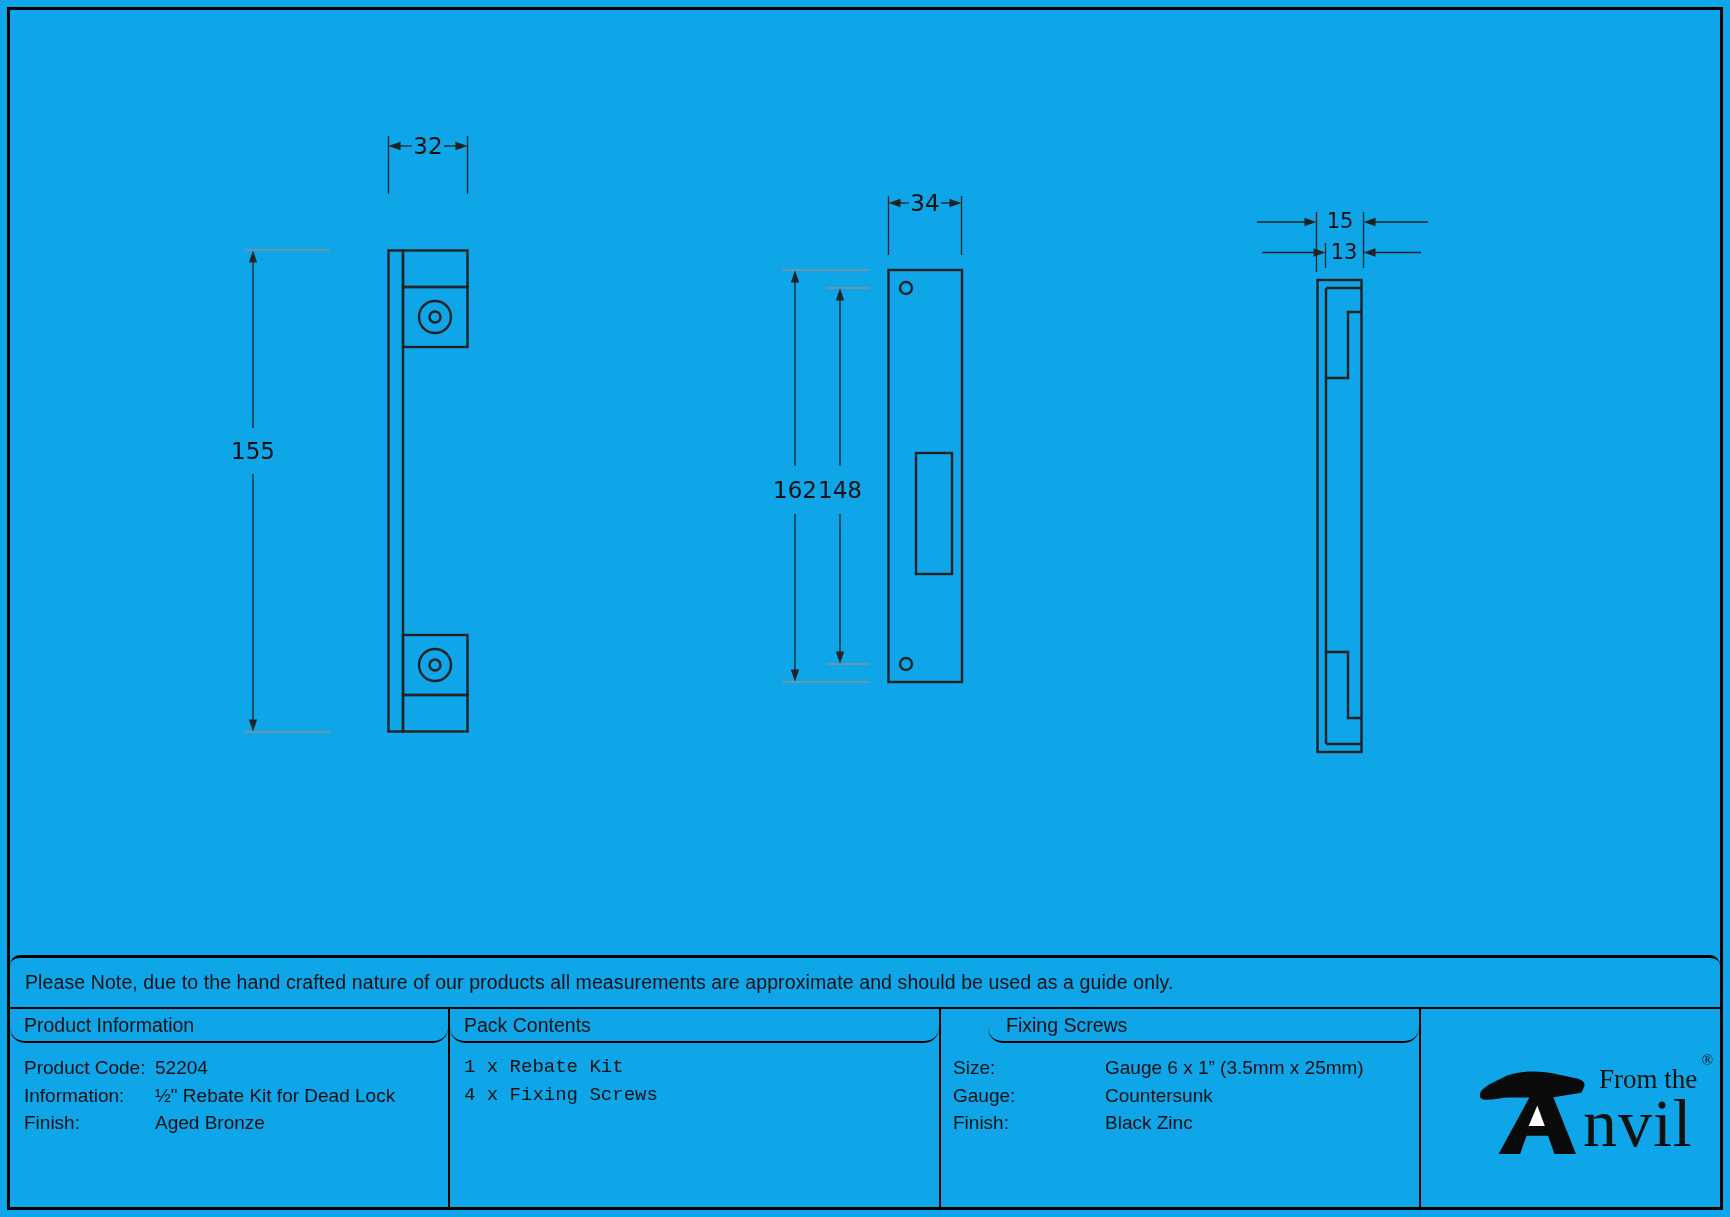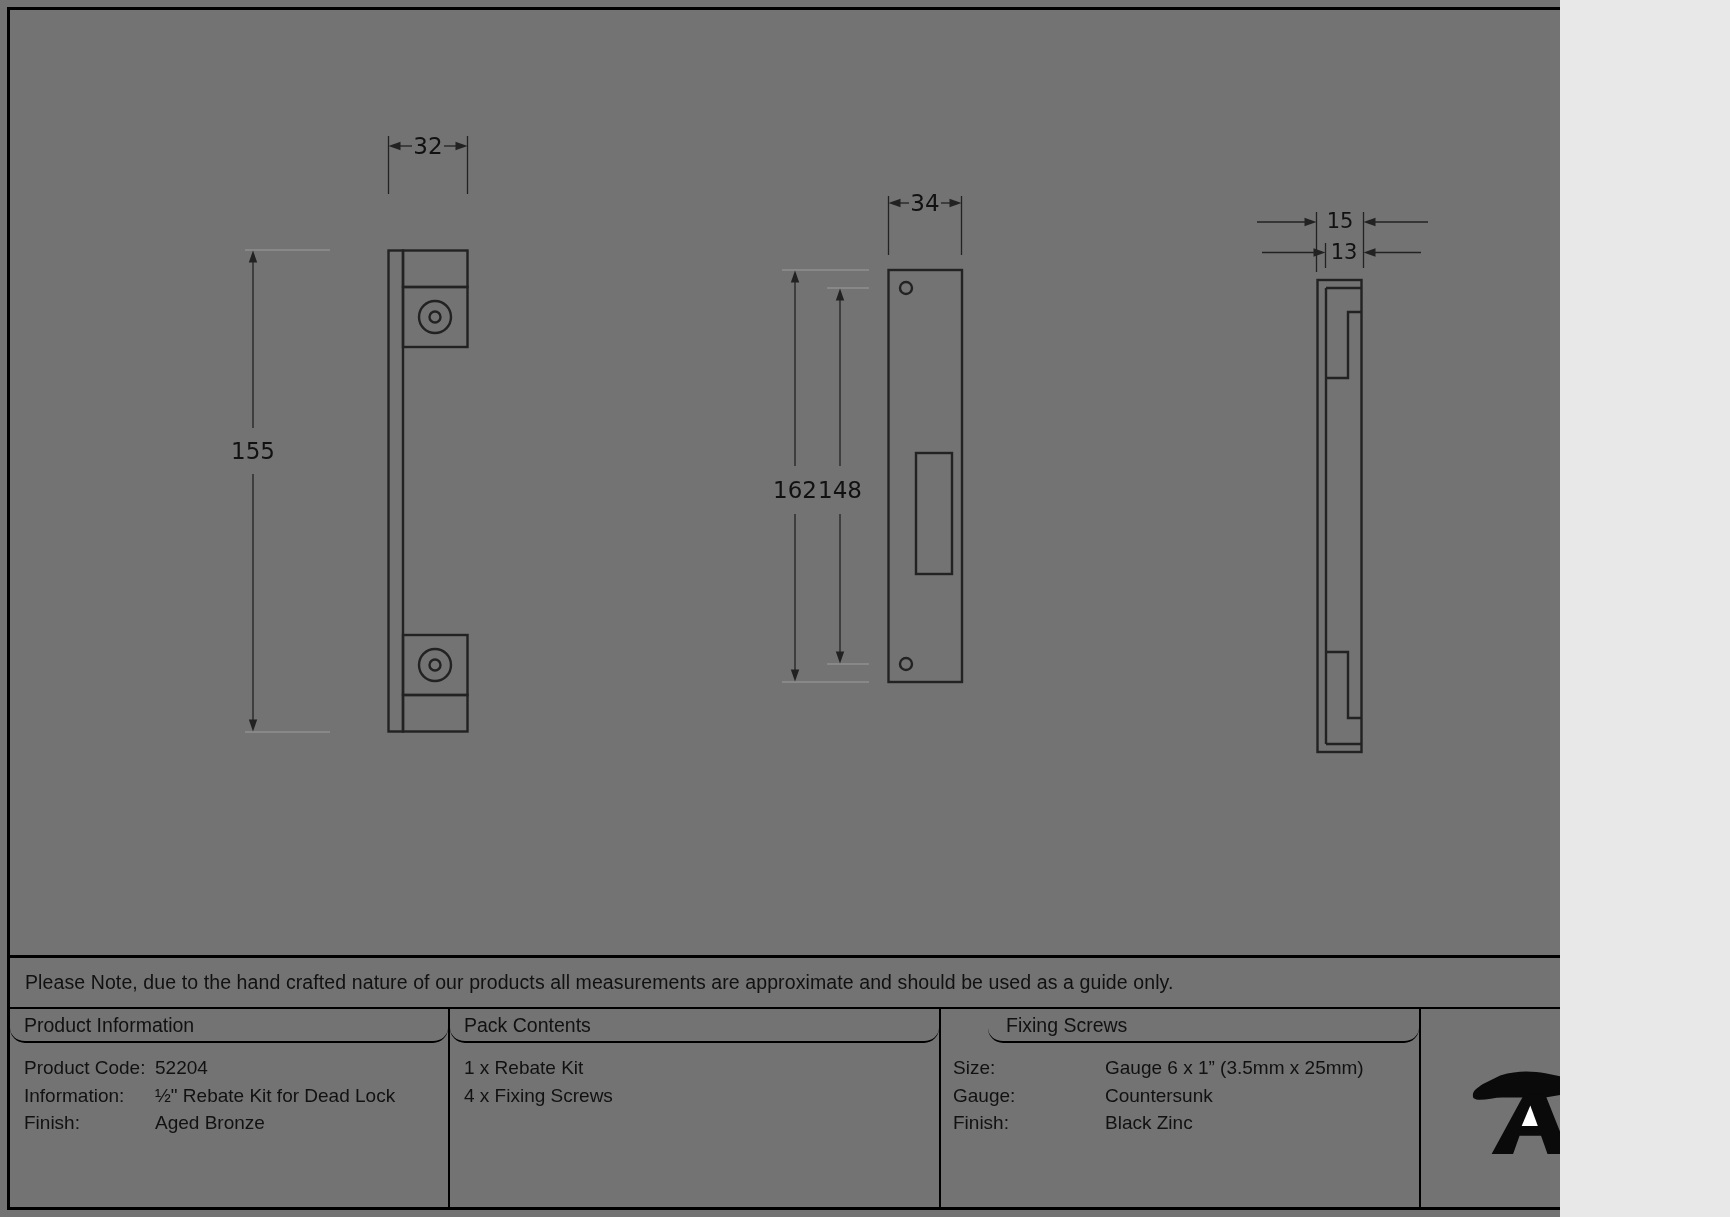--- a/index.html
+++ b/index.html
@@ -1,55 +1,55 @@
 <!DOCTYPE html>
 <html><head>
 <meta charset="utf-8">
 <style>
   html,body { margin:0; padding:0; background:#e8e8e8; }
   .sheet {
-    position:relative; width:1560px; height:1217px; background:#737373;
+    position:relative; width:1730px; height:1217px; background:#0ea5e9;
     font-family:"Liberation Sans", sans-serif; color:#111; overflow:hidden;
   }
   .frame {
     position:absolute; left:7px; top:7px; width:1716px; height:1203px;
     border:3px solid #000; box-sizing:border-box; pointer-events:none;
   }
   .drawings { position:absolute; left:0; top:0; width:1730px; height:955px; }
   .dim {
     font-family:"DejaVu Sans", sans-serif; font-size:23px; fill:#111;
     text-anchor:middle; dominant-baseline:central;
   }
   .dim-sm { font-size:21px; }
   .note-row {
     position:absolute; left:10px; top:955px; width:1710px; height:52px;
     box-sizing:border-box; border-top:3px solid #000;
     display:flex; align-items:center; padding-left:15px;
-    font-size:19.5px; letter-spacing:0.1px;
+    font-size:19.5px; letter-spacing:0.1px;border-radius:10px;
   }
   .grid {
     position:absolute; left:10px; top:1007px; width:1710px; height:200px;
     box-sizing:border-box; border-top:2px solid #000; display:flex;
   }
   .col { box-sizing:border-box; }
   .col-product { width:440px; border-right:2px solid #000; }
   .col-pack    { width:491px; border-right:2px solid #000; }
   .col-screws  { width:480px; border-right:2px solid #000; }
   .col-logo    { flex:1; display:flex; align-items:center; justify-content:center;margin-left:33px; }
   .col-header {
     height:34px; box-sizing:border-box; border-bottom:2px solid #000;
     display:flex; align-items:center; padding-left:14px; font-size:19.5px;border-radius:15px;
   }
   .col-screws .col-header { padding-left:18px;margin-left:47px; }
   .col-body { padding:11px 0 0 14px; font-size:19px; }
   .col-screws .col-body { padding-left:12px; }
   .kv-row { display:flex; line-height:27.5px; white-space:nowrap; }
   .kv-row .k { width:131px; flex:none; }
   .col-screws .kv-row .k { width:152px; }
-  .pack-item { line-height:27.5px; }
+  .pack-item { line-height:27.5px;font-family:Liberation Mono, monospace; }
   
   .logo { display:flex; align-items:center; justify-content:center; }
   .anvil-glyph { width:112px; height:86px; flex:none; margin-top:8px; margin-right:-6px; }
   .logo-right { position:relative; }
   .from-the { font-family:"Liberation Serif", serif; font-size:27px; padding-left:16px; white-space:nowrap; }
   .nvil { font-family:"Liberation Serif", serif; font-size:68px; line-height:0.84; letter-spacing:1px; }
   .reg { position:absolute; top:-12px; right:-16px; font-size:15px; font-family:"Liberation Serif", serif; }
 </style>
 </head>
 <body>
@@ -223,20 +223,20 @@
 
     <div class="col col-logo">
       <div class="logo">
         <svg class="anvil-glyph" viewBox="0 0 104 80">
           <path d="M3,27 C1,21 6,18 12,14 L28,6 C45,1 58,2 70,4 L94,9 C100,11 101,14 99,18 L97,22 L70,26.5 L30,26.5 C20,26.5 8,31 3,27 Z" fill="#0a0a0a"></path>
           <path d="M50,24 L70,24 L92,79 L72,79 L66,62 L46,62 L40,79 L20,79 Z" fill="#0a0a0a"></path>
           <path d="M56,34 L63,53 L48,53 Z" fill="#ffffff"></path>
         </svg>
         <div class="logo-right">
           <div class="from-the">From the</div>
-          <div class="nvil">used</div>
+          <div class="nvil">nvil</div>
           <div class="reg">®</div>
         </div>
       </div>
     </div>
 
   </div>
 </div>
 
 </body></html>

